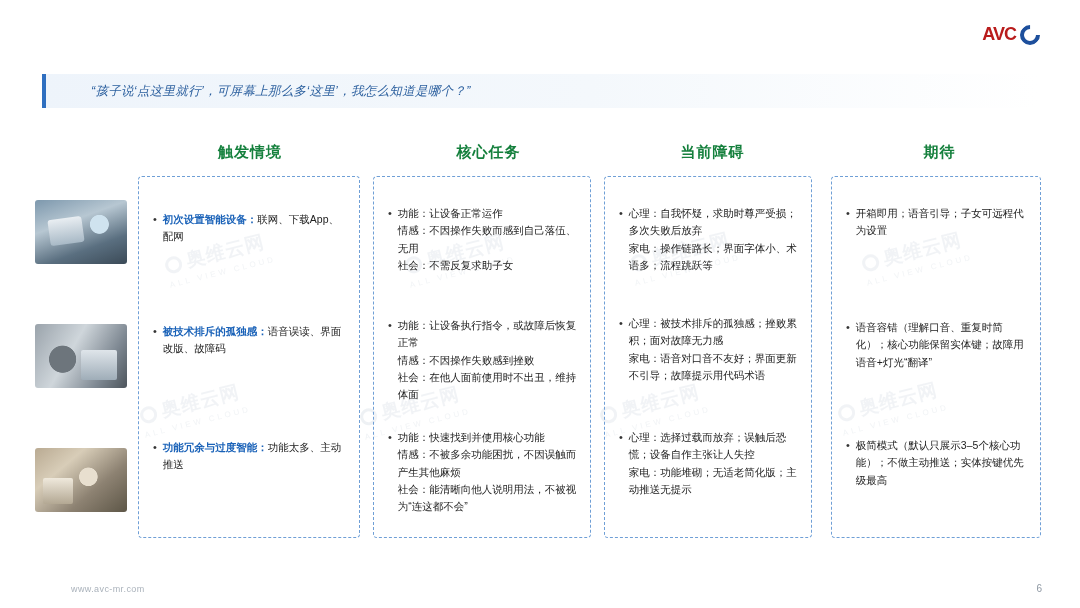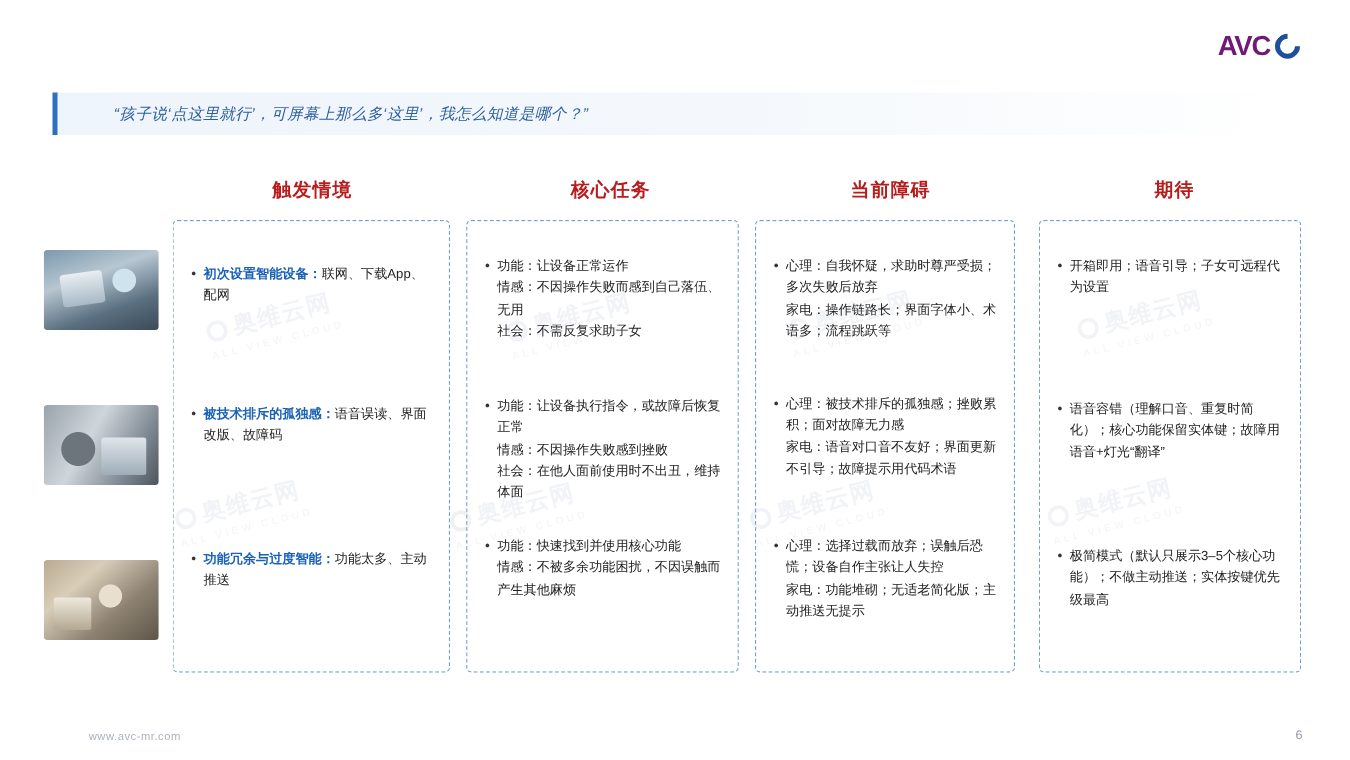--- a/index.html
+++ b/index.html
@@ -53,23 +53,23 @@
     letter-spacing: 0.3px;
   }
   .logo {
     position: absolute;
     right: 40px; top: 24px;
     display: flex;
     align-items: center;
     gap: 3px;
   }
   .logo-text {
-    font-size: 22px;
+    font-size: 18px;
     font-weight: bold;
-    color: #701a75;
+    color: #b91c1c;
     letter-spacing: -1px;
     text-align: right;
   }
   .logo-ring {
     width: 20px; height: 20px;
     border: 4px solid #1d4f9c;
     border-radius: 50%;
     border-right-color: transparent;
     transform: rotate(-45deg);
     margin-left: 1px;
@@ -100,21 +100,21 @@
   
   .col-heads {
     position: absolute;
     top: 143px; left: 0; width: 1080px;
     height: 22px;
   }
   .col-head {
     position: absolute;
     font-size: 15px;
     font-weight: bold;
-    color: #b91c1c;
+    color: #15803d;
     text-align: center;
     letter-spacing: 1px;
   }
   .ch0 { left: 135px; width: 230px; }
   .ch1 { left: 376px; width: 225px; }
   .ch2 { left: 605px; width: 215px; }
   .ch3 { left: 832px; width: 215px; }
 
   
   .photos {
@@ -311,20 +311,21 @@
         <span>功能：让设备执行指令，或故障后恢复正常</span><br>
         <span>情感：不因操作失败感到挫败</span><br>
         <span>社会：在他人面前使用时不出丑，维持体面</span>
       </span>
     </div>
     <div class="block" style="top:252px;">
       <span class="bullet">•</span>
       <span class="btext">
         <span>功能：快速找到并使用核心功能</span><br>
         <span>情感：不被多余功能困扰，不因误触而产生其他麻烦</span><br>
+        <span>社会：能清晰向他人说明用法，不被视为“连这都不会”</span>
       </span>
     </div>
   </div>
 
   <div class="panel p2">
     <div class="block" style="top:28px;">
       <span class="bullet">•</span>
       <span class="btext">
         <span>心理：自我怀疑，求助时尊严受损；多次失败后放弃</span><br>
         <span>家电：操作链路长；界面字体小、术语多；流程跳跃等</span>

